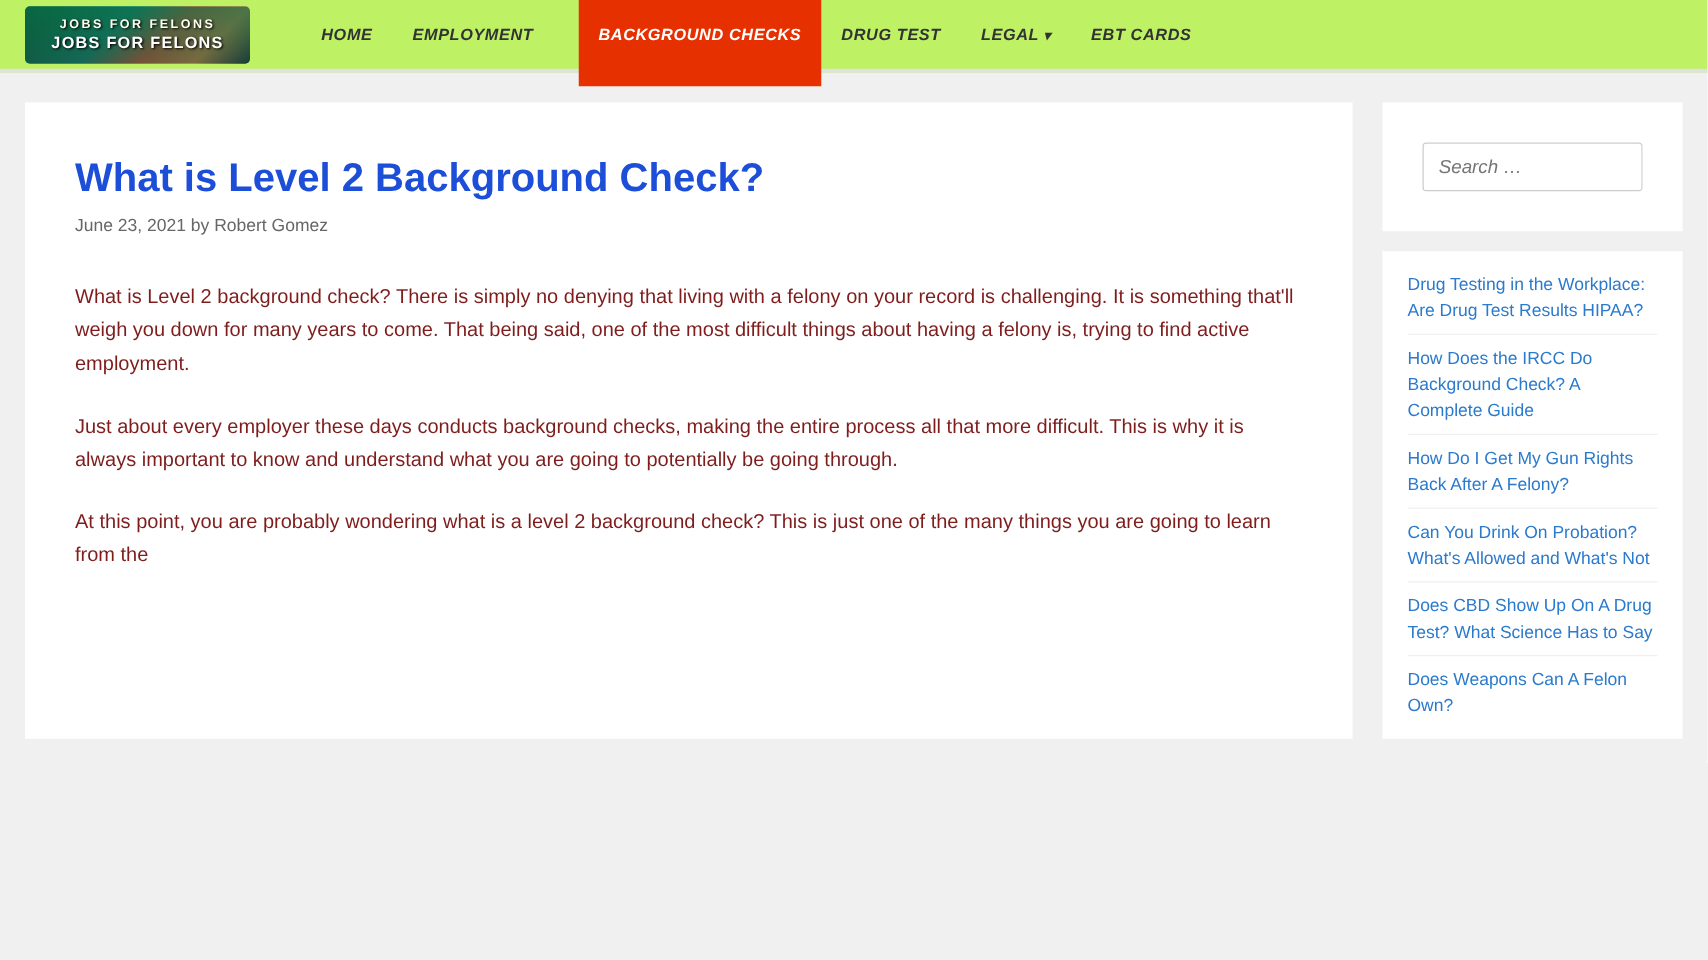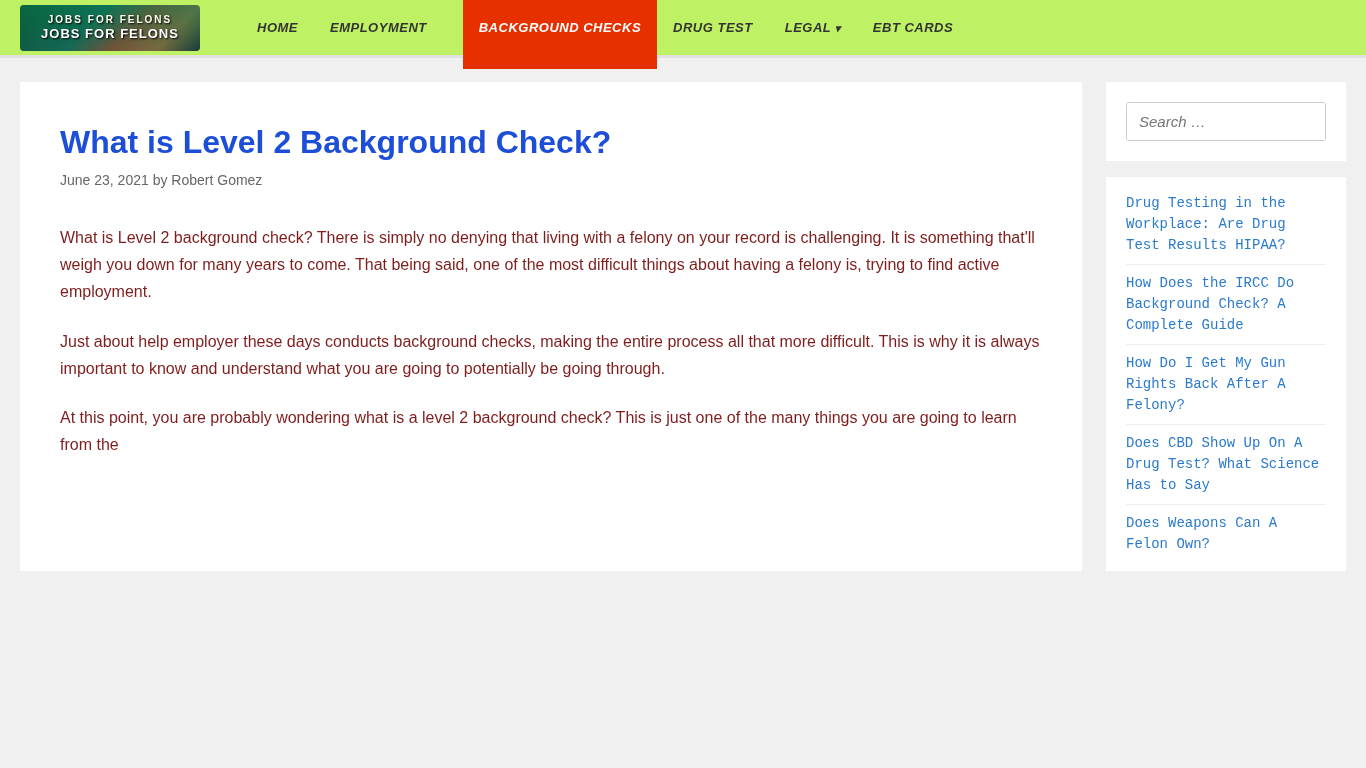--- a/index.html
+++ b/index.html
@@ -122,21 +122,21 @@
       font-weight: 400;
     }
 
     
     .sidebar {
       width: 240px;
       flex-shrink: 0;
     }
     .sidebar-search {
       background: #fff;
-      padding: 20px;
+      padding: 32px;
       margin-bottom: 16px;
     }
     .search-input-wrapper {
       display: flex;
       align-items: center;
       border: 1px solid #ccc;
       border-radius: 3px;
       overflow: hidden;
     }
     .search-input {
@@ -148,21 +148,20 @@
       color: #999;
       font-style: italic;
     }
     .sidebar-links {
       background: #fff;
       padding: 16px 20px;
     }
     .sidebar-links ul {
       list-style: none;
       padding: 0;
-      font-family: Liberation Mono, monospace;
     }
     .sidebar-links ul li {
       margin-bottom: 8px;
       padding-bottom: 8px;
       border-bottom: 1px solid #f0f0f0;
     }
     .sidebar-links ul li:last-child {
       border-bottom: none;
       margin-bottom: 0;
       padding-bottom: 0;
@@ -212,21 +211,21 @@
 
   <main class="main-content">
     <h1 class="article-title">What is Level 2 Background Check?</h1>
     <div class="article-meta">
       <span>June 23, 2021</span>
       <span> by </span>
       <a href="#">Robert Gomez</a>
     </div>
     <div class="article-body">
       <p>What is Level 2 background check? There is simply no denying that living with a felony on your record is challenging. It is something that'll weigh you down for many years to come. That being said, one of the most difficult things about having a felony is, trying to find active employment.</p>
-      <p>Just about help employer these days conducts background checks, making the entire process all that more difficult. This is why it is always important to know and understand what you are going to potentially be going through.</p>
+      <p>Just about every employer these days conducts background checks, making the entire process all that more difficult. This is why it is always important to know and understand what you are going to potentially be going through.</p>
       <p>
         At this point, you are probably wondering <strong>what is a level 2 background check</strong>? This is just one of the many things you are going to learn from the
       </p>
     </div>
   </main>
 
   <aside class="sidebar">
     <div class="sidebar-search">
       <div class="search-input-wrapper">
         <input type="text" class="search-input" placeholder="Search …" style="">
@@ -239,20 +238,23 @@
         <li>
           <a href="#">Drug Testing in the Workplace: Are Drug Test Results HIPAA?</a>
         </li>
         <li>
           <a href="#">How Does the IRCC Do Background Check? A Complete Guide</a>
         </li>
         <li>
           <a href="#">How Do I Get My Gun Rights Back After A Felony?</a>
         </li>
         <li>
+          <a href="#">Can You Drink On Probation? What's Allowed and What's Not</a>
+        </li>
+        <li>
           <a href="#">Does CBD Show Up On A Drug Test? What Science Has to Say</a>
         </li>
         <li>
           <a href="#">Does Weapons Can A Felon Own?</a>
         </li>
       </ul>
     </div>
   </aside>
 
 </div>

